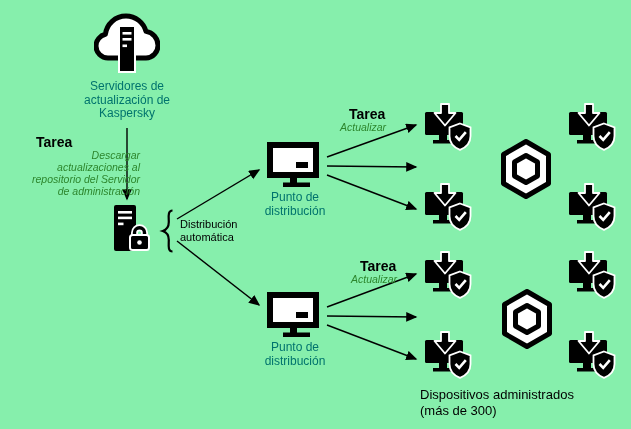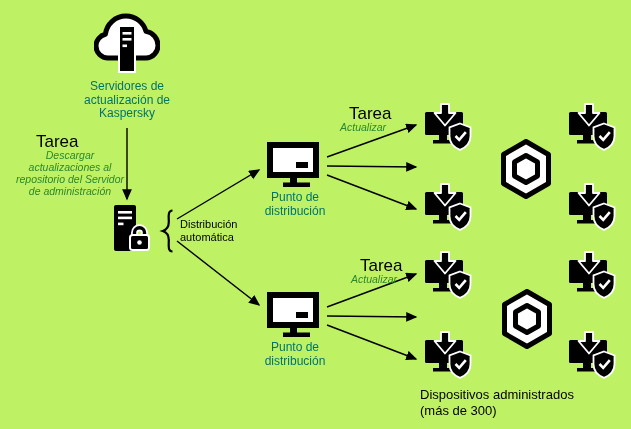--- a/index.html
+++ b/index.html
@@ -1,27 +1,27 @@
 <!DOCTYPE html>
 <html><head>
 <meta charset="utf-8">
 <style>
   html,body{margin:0;padding:0;background:#fff;}
   .canvas{
-    position:relative;width:631px;height:429px;background:#bef264;overflow:hidden;
+    position:relative;width:631px;height:429px;background:#86efac;overflow:hidden;
     font-family:"Liberation Sans", sans-serif;color:#000;
   }
   .abs{position:absolute;}
   .node-label{
     color:#00736d;font-size:12px;line-height:13.5px;text-align:center;white-space:pre-line;
   }
-  .task-tag{font-size:17px;line-height:12px;color:#000;}
+  .task-tag{font-size:14px;line-height:12px;color:#000;font-weight:bold;}
   .task-name{
     font-style:italic;color:#2d862d;font-size:10.5px;line-height:12px;
-    text-align:center;white-space:pre-line;
+    text-align:right;white-space:pre-line;
   }
   .annotation{font-size:11px;line-height:12.5px;color:#000;white-space:pre-line;}
   .caption{font-size:13px;line-height:16px;color:#000;text-align:left;white-space:pre-line;}
   .connectors{position:absolute;left:0;top:0;pointer-events:none;}
   svg.icon{display:block;}
 </style>
 </head>
 <body>
 
 <svg width="0" height="0" style="position:absolute" aria-hidden="true">
@@ -89,21 +89,21 @@
   </svg>
 
   <svg class="icon abs" style="left:94px;top:6px" width="66" height="72">
       <use href="#sym-cloud-server"></use>
     </svg>
   <div class="abs node-label" style="left:57px;top:80px;width:140px">Servidores de
 actualización de
 Kaspersky</div>
 
   <div class="abs task-tag" style="left:36px;top:136px">Tarea</div>
-  <div class="abs task-name" style="left:10px;top:149px;width:120px">Descargar
+  <div class="abs task-name" style="left:20px;top:149px;width:120px">Descargar
 actualizaciones al
 repositorio del Servidor
 de administración</div>
 
   <svg class="icon abs" style="left:103px;top:204px" width="48" height="52">
       <use href="#sym-admin-server"></use>
     </svg>
 
   <svg class="icon abs" style="left:159px;top:209px" width="16" height="44">
       <use href="#sym-brace"></use>

